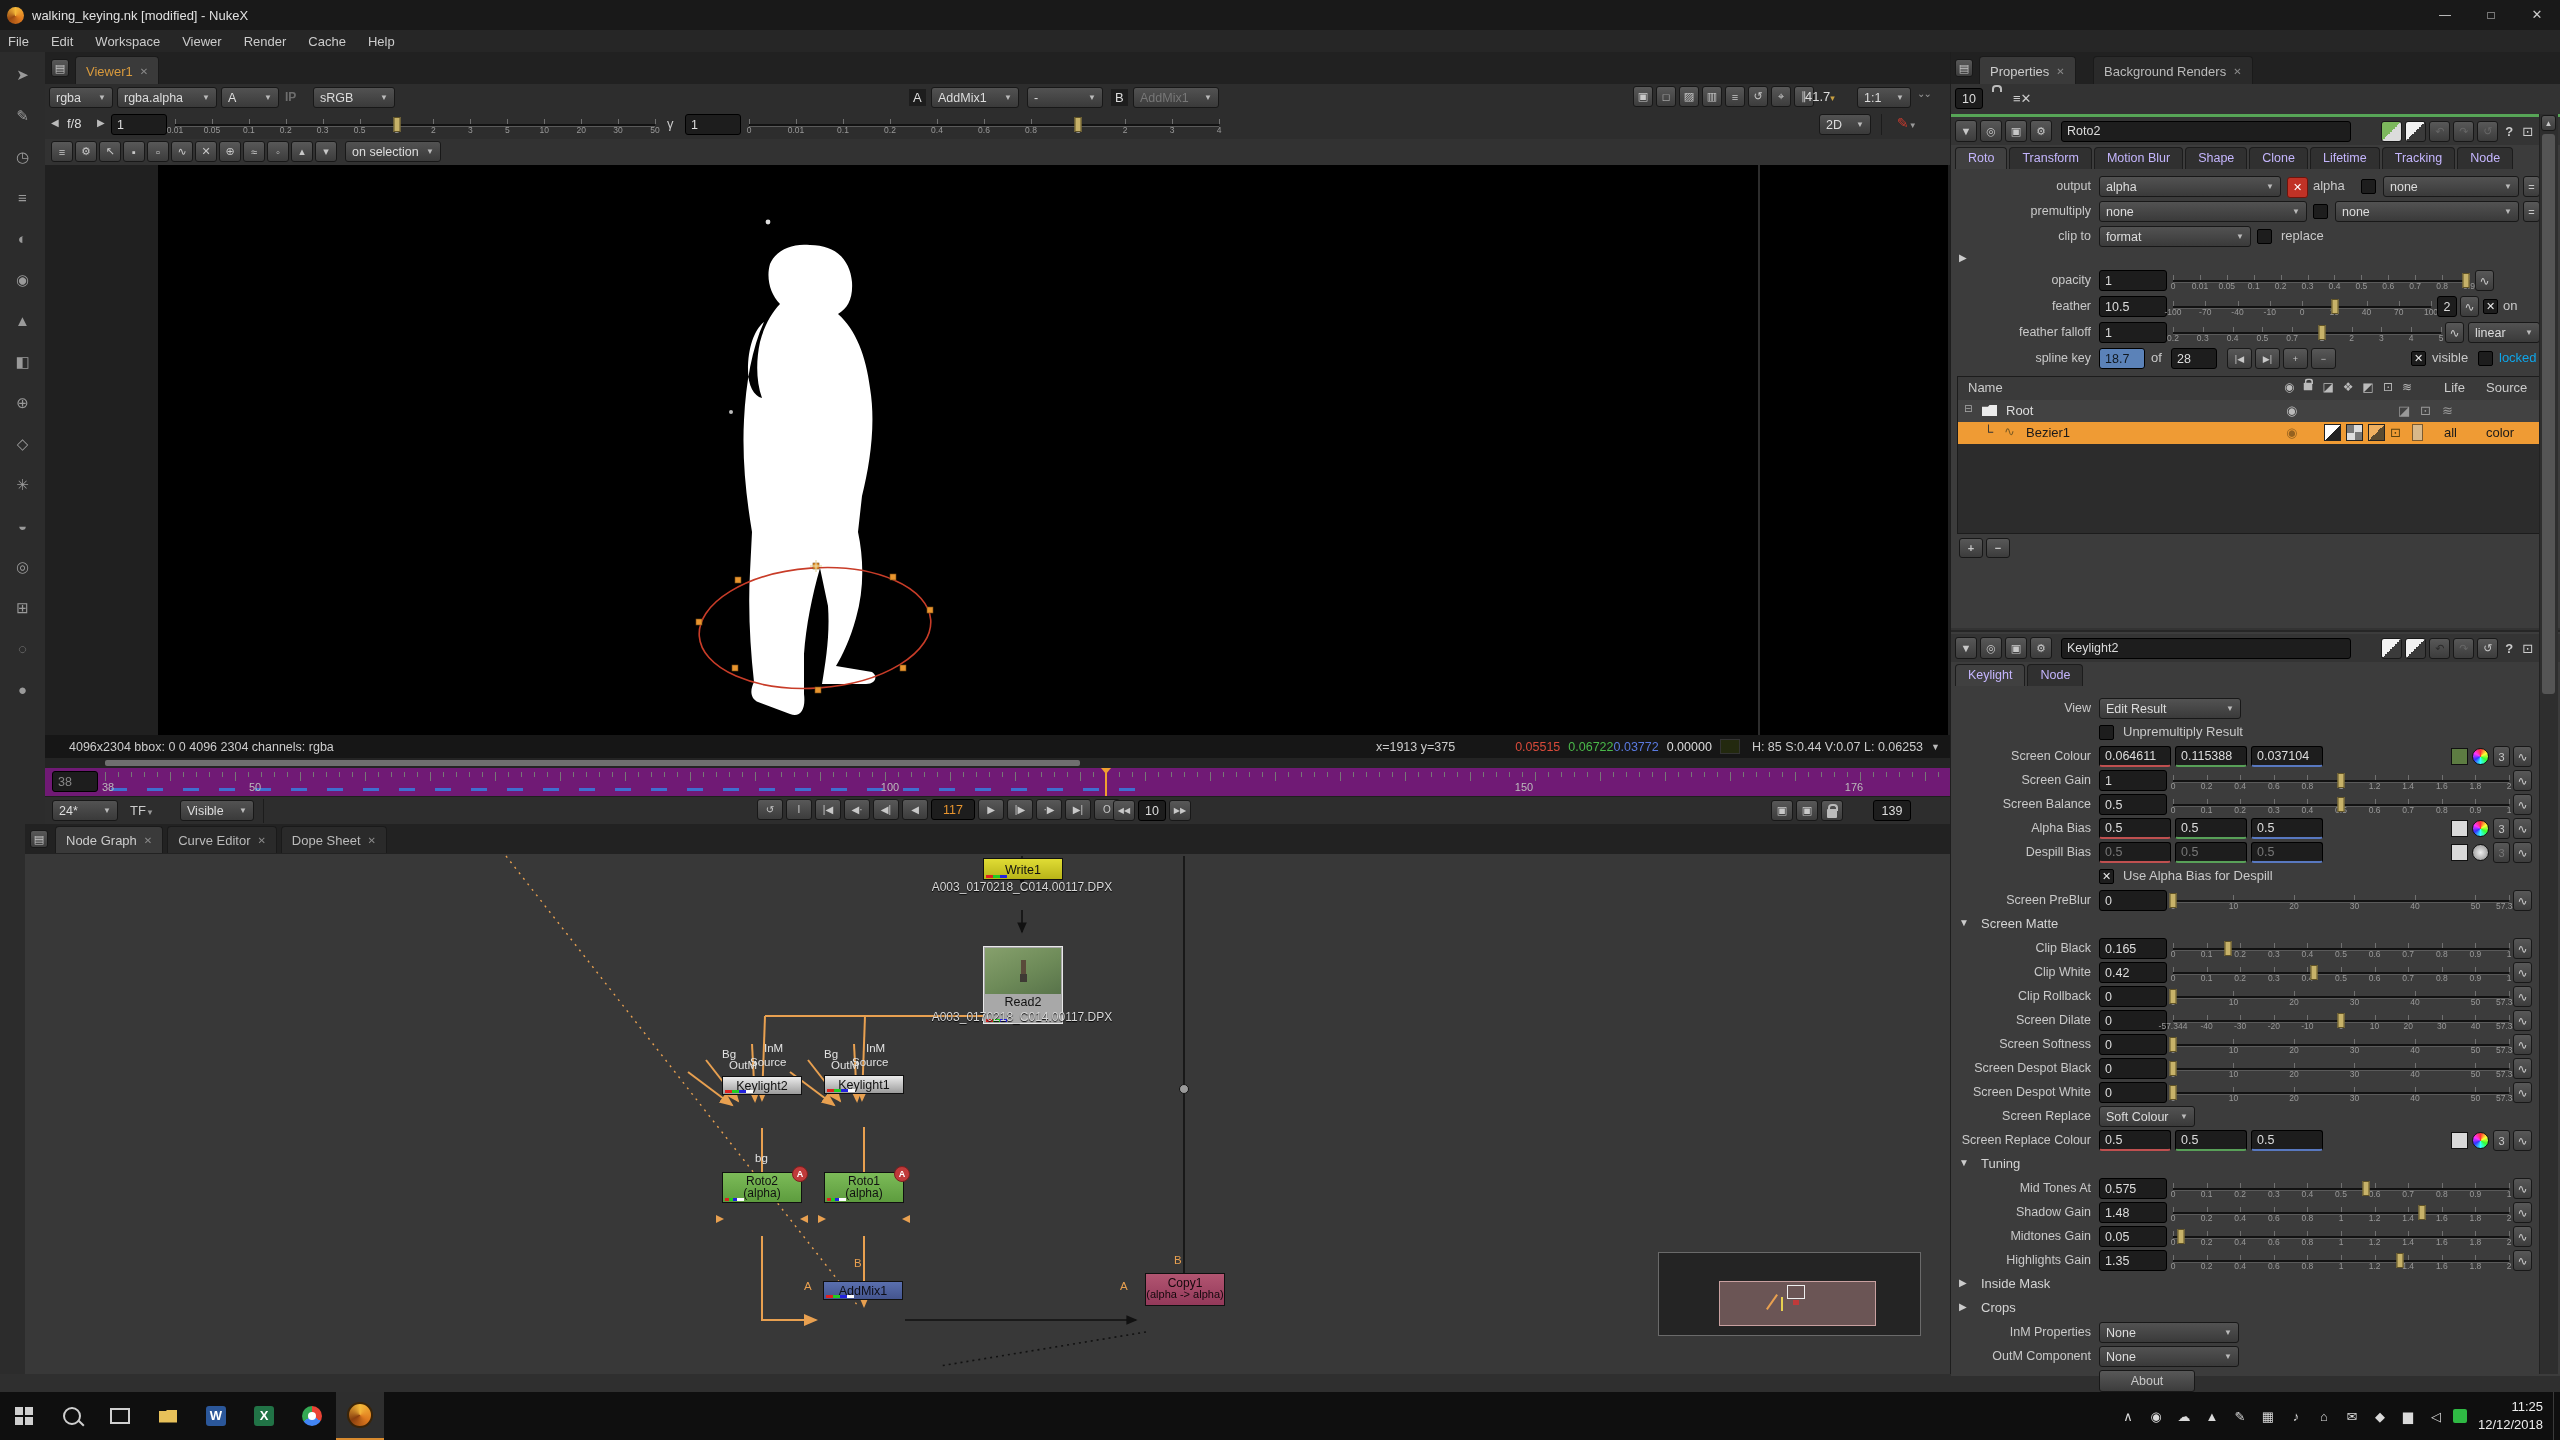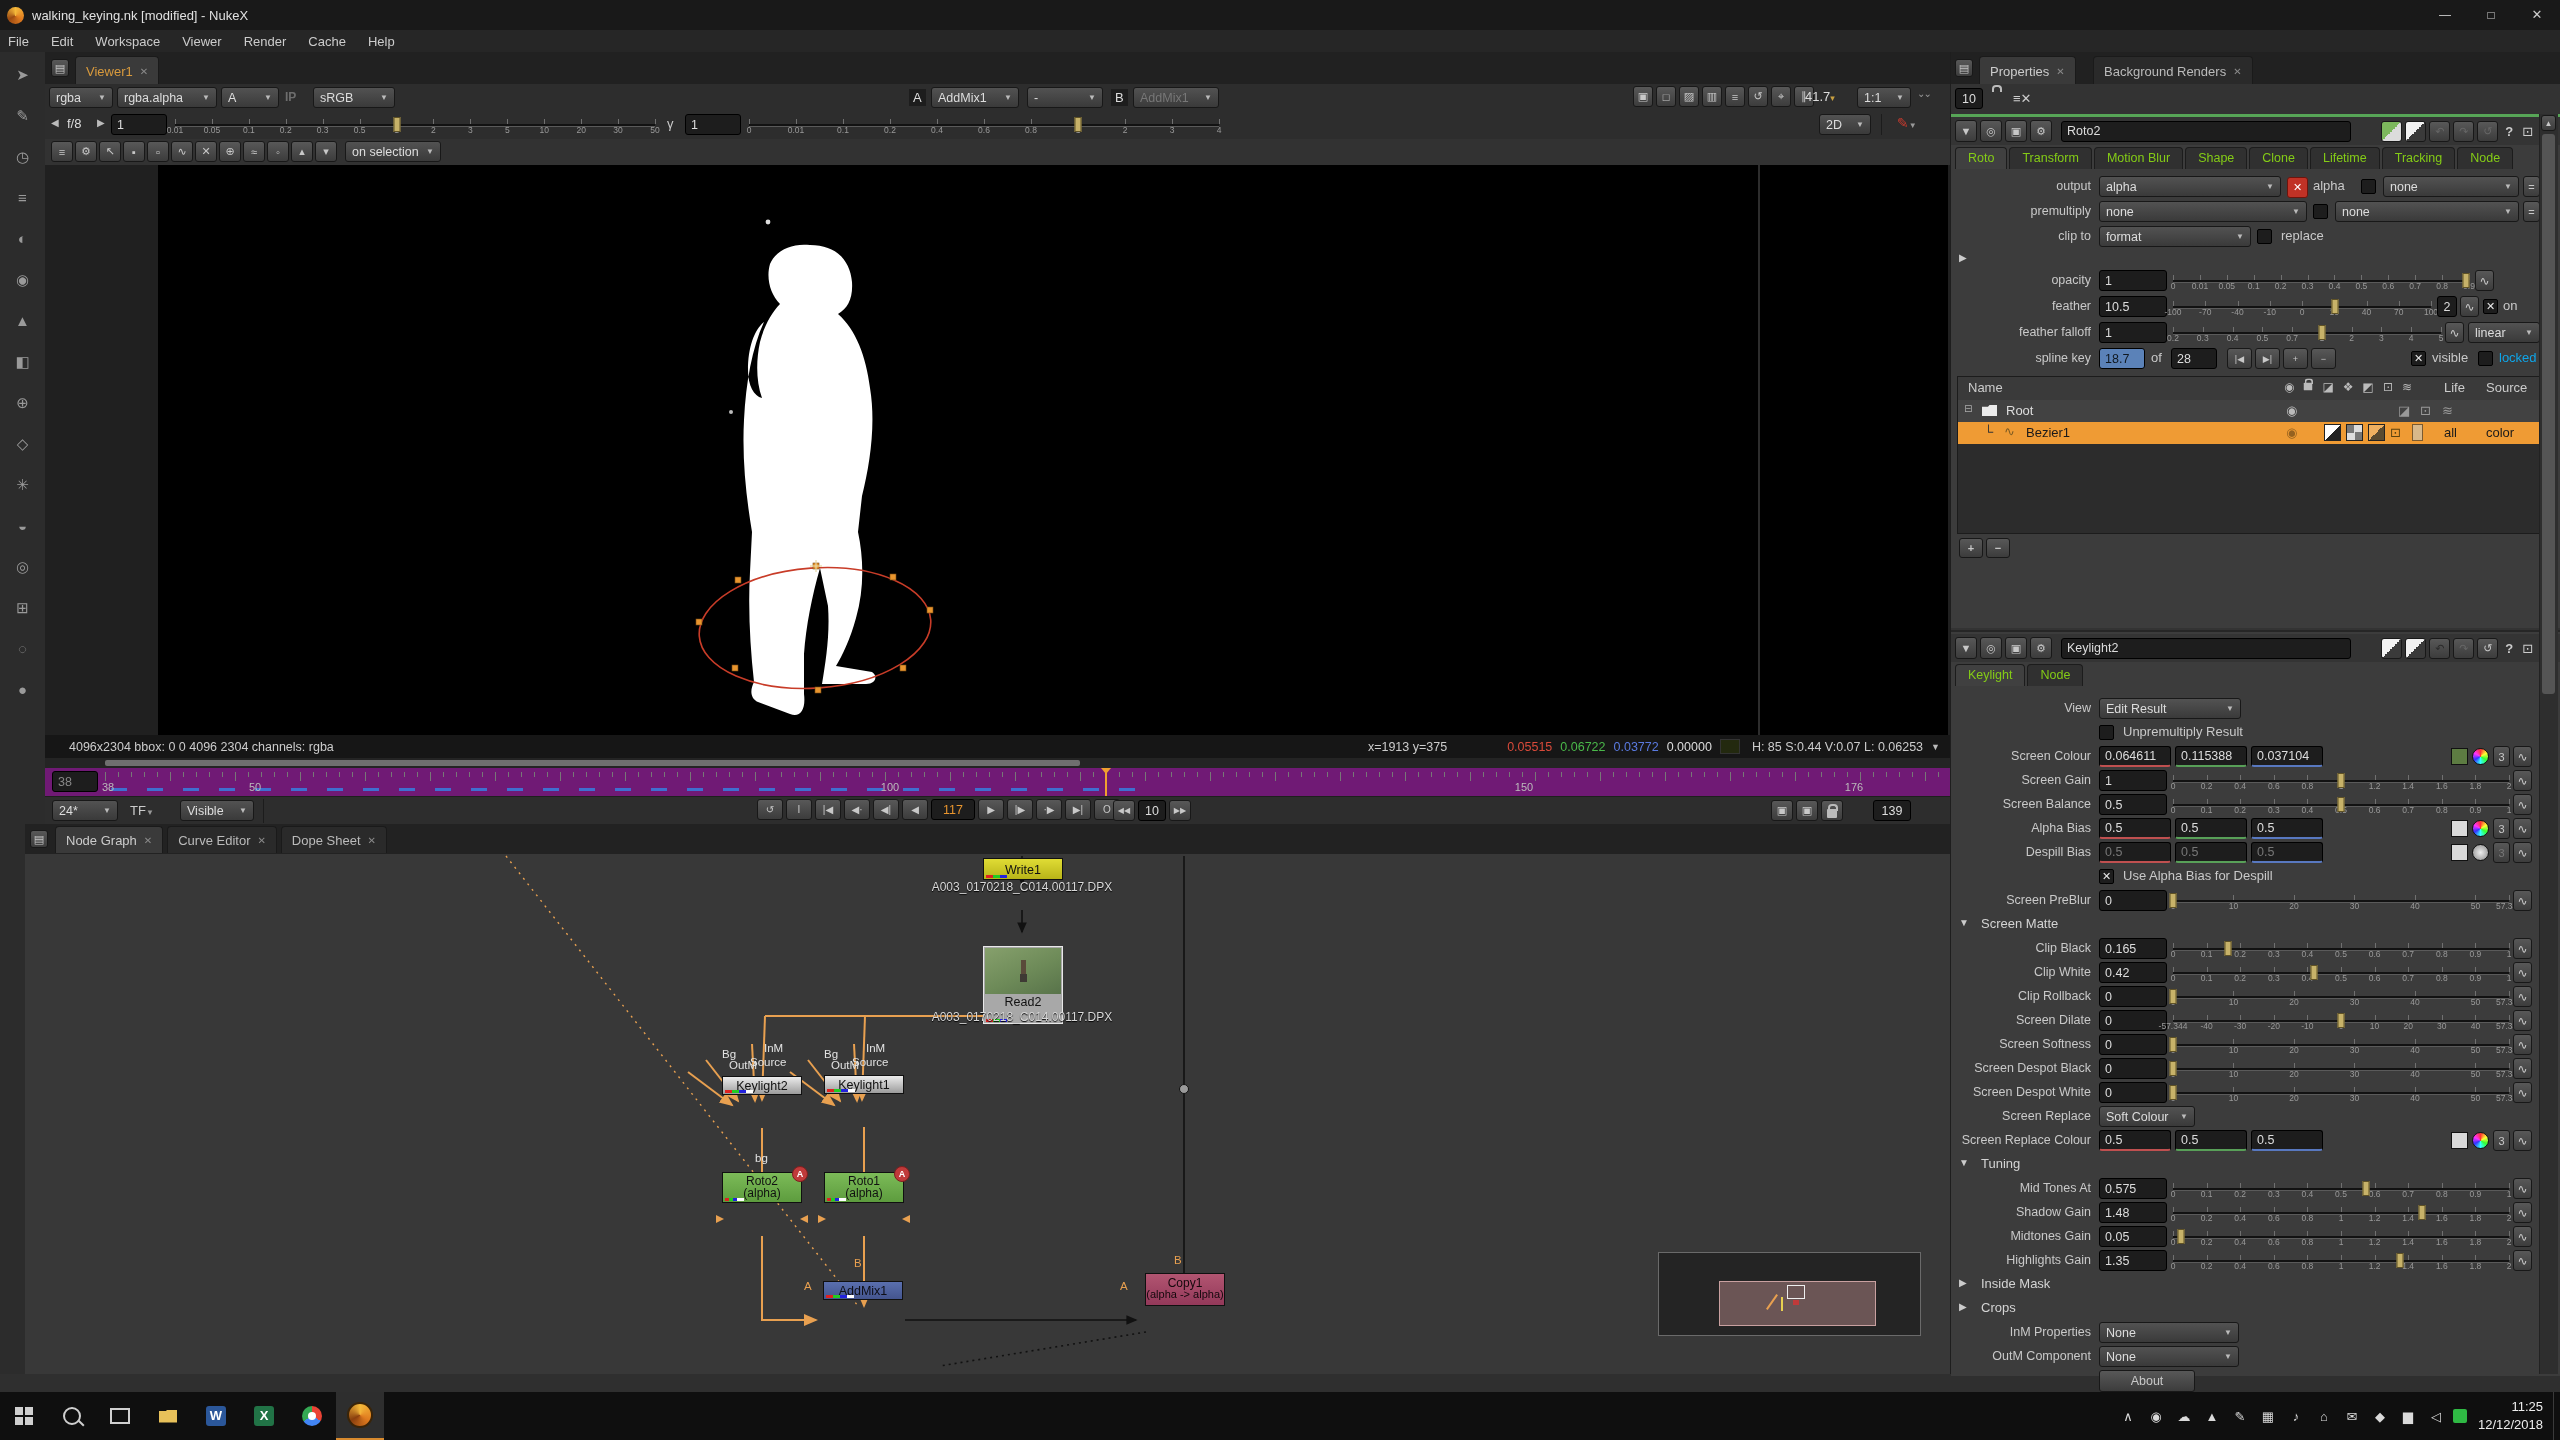--- a/index.html
+++ b/index.html
@@ -29,21 +29,21 @@
   .swatch{width:17px;height:17px;border:1px solid #111;box-sizing:border-box;}
   .wheel{width:17px;height:17px;border-radius:50%;border:1px solid #111;
          background:conic-gradient(#f33,#ff3,#3f3,#3ff,#33f,#f3f,#f33);box-sizing:border-box;}
   .wheel.dim{background:radial-gradient(#eee,#888);}
   .prow{position:absolute;left:0;width:592px;height:22px;}
   .tab{display:flex;align-items:center;gap:7px;padding:0 10px;height:28px;background:#2a2a2a;
        border:1px solid #1a1a1a;border-bottom:none;border-radius:4px 4px 0 0;color:#bbb;font-size:13px;white-space:nowrap;}
   .tab.sel{background:#3a3a3a;color:#ccc;}
   .tab .x{color:#8a8a8a;font-size:10px;}
   .ptab{padding:3px 12px 4px;background:#303030;border:1px solid #1c1c1c;border-bottom:none;
-        border-radius:4px 4px 0 0;color:#84cc16;font-size:12.5px;white-space:nowrap;}
+        border-radius:4px 4px 0 0;color:#c4b5fd;font-size:12.5px;white-space:nowrap;}
   .ptab.sel{background:#404040;}
   
   .node{position:absolute;border:1px solid #101010;color:#111;font-size:12.5px;text-align:center;box-sizing:border-box;}
   .chips{position:absolute;left:2px;bottom:1px;display:flex;}
   .chips i{display:block;width:7px;height:3px;}
   .fname{position:absolute;color:#d8d8d8;font-size:12px;white-space:nowrap;transform:translateX(-50%);text-shadow:0 1px 1px #000;}
   .portlab{position:absolute;color:#e2e2e2;font-size:11.5px;white-space:nowrap;}
   .badge{position:absolute;top:-7px;right:-7px;width:14px;height:14px;border-radius:50%;background:#c03a3a;
          border:1px solid #7d1f1f;color:#fff;font-size:9px;font-weight:bold;line-height:14px;text-align:center;}
   .mini-lock{width:10px;height:9px;background:#bbb;border-radius:1px;position:relative;margin-top:5px;}
@@ -284,21 +284,21 @@
         <line x1="1759" y1="165" x2="1759" y2="735" stroke="#5a5a5a" stroke-width="1"></line>
       </svg>
     </div>
 
     <div class="abs" style="left:0;top:683px;width:1905px;height:23px;background:#161616;display:flex;align-items:center;font-size:12.5px;">
       <span style="margin-left:24px;color:#ccc;">4096x2304  bbox: 0 0 4096 2304 channels: rgba</span>
       <span style="flex:1"></span>
       <span style="color:#ccc;">x=1913 y=375</span>
       <span style="color:#d84a3a;margin-left:60px;">0.05515</span>
       <span style="color:#4ab84a;margin-left:8px;">0.06722</span>
-      <span style="color:#5a7ae0;margin-left:8px;">0.03772</span>
+      <span style="color:#5a7ae0;">0.03772</span>
       <span style="color:#ddd;margin-left:8px;">0.00000</span>
       <span style="display:inline-block;width:18px;height:13px;background:#23290f;margin-left:8px;border:1px solid #333;"></span>
       <span style="color:#ccc;margin-left:12px;">H: 85 S:0.44 V:0.07  L: 0.06253</span>
       <span style="color:#bbb;font-size:9px;margin:0 10px 0 8px;">▼</span>
     </div>
 
     <div class="abs" style="left:0;top:706px;width:1905px;height:10px;background:#242424;">
       <div class="abs" style="left:60px;top:2px;width:975px;height:6px;background:#6f6f6f;border-radius:2px;"></div>
     </div>
 

